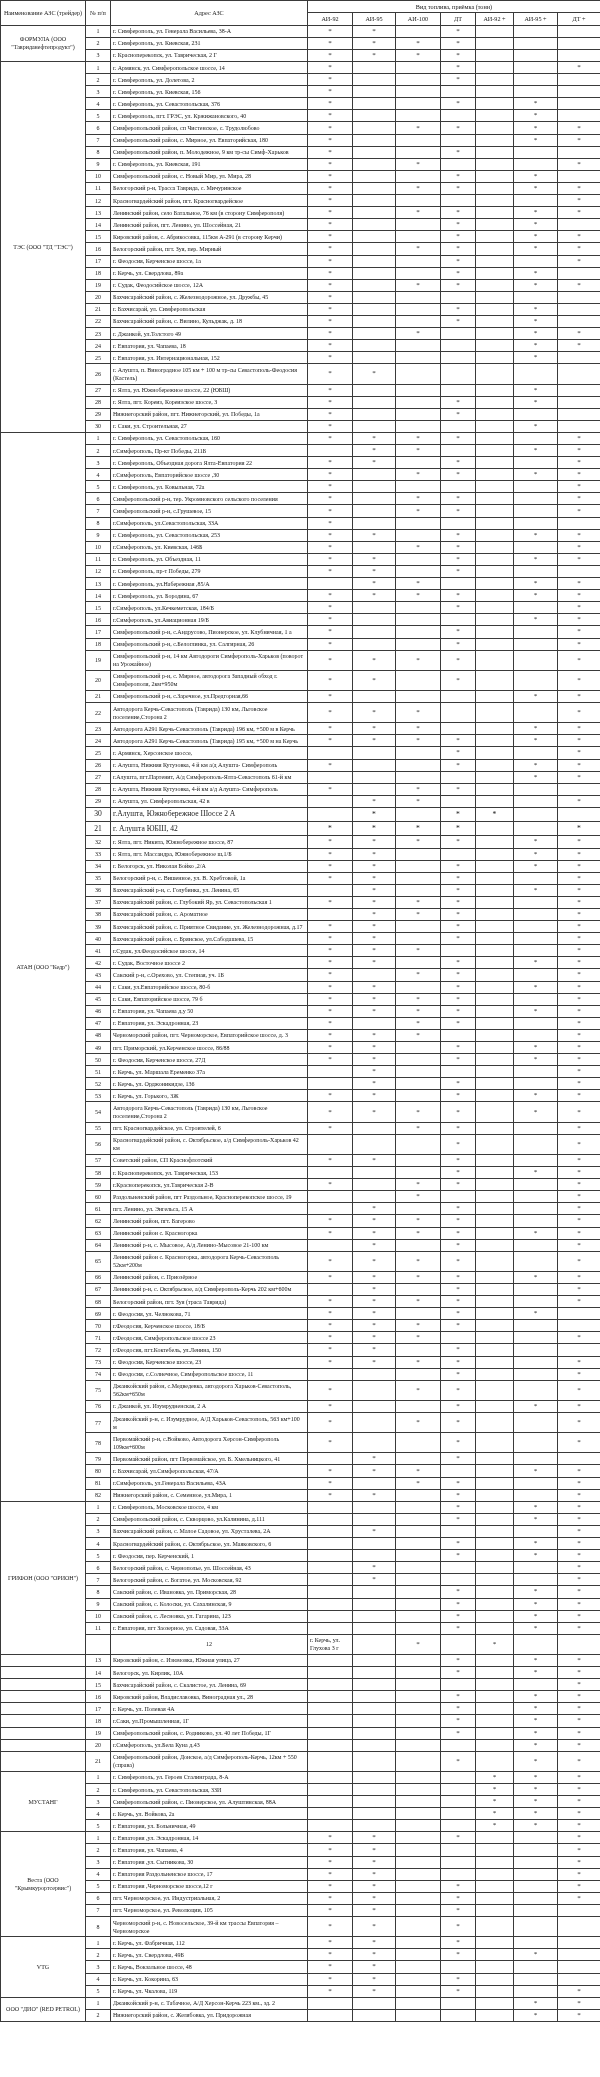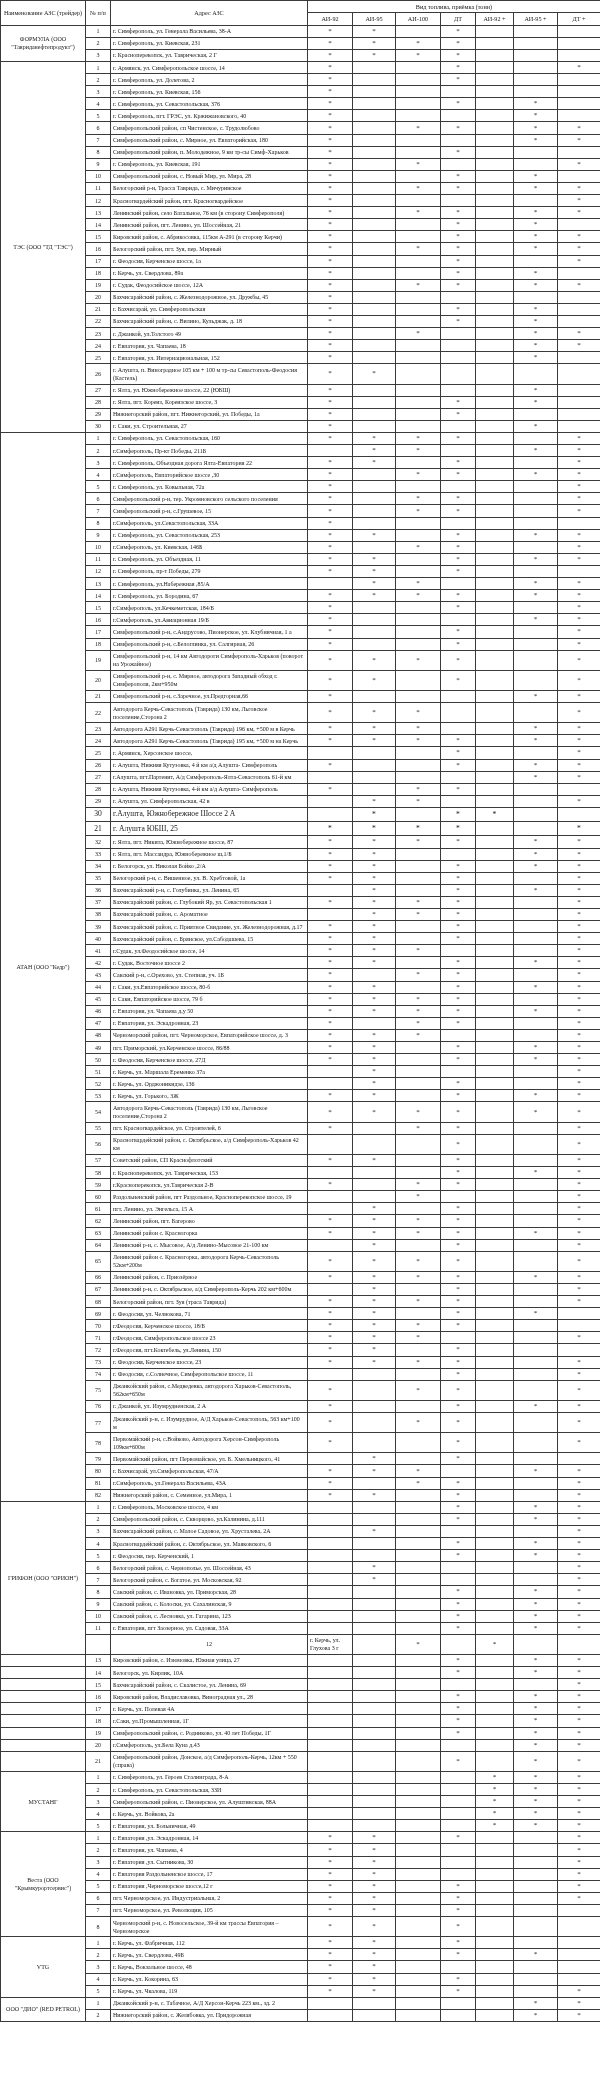--- a/index.html
+++ b/index.html
@@ -741,21 +741,21 @@
         <td class="mark"></td>
         <td class="mark">*</td>
         <td class="mark"></td>
         <td class="mark">*</td>
         <td class="mark">*</td>
         <td class="mark"></td>
         <td class="mark"></td>
       </tr>
       <tr class="big">
         <td class="num">21</td>
-        <td class="addr">г. Алушта ЮБШ, 25</td>
+        <td class="addr">г. Алушта ЮБШ, 42</td>
         <td class="mark">*</td>
         <td class="mark">*</td>
         <td class="mark">*</td>
         <td class="mark">*</td>
         <td class="mark"></td>
         <td class="mark"></td>
         <td class="mark">*</td>
       </tr>
       <tr>
         <td class="num">32</td>

